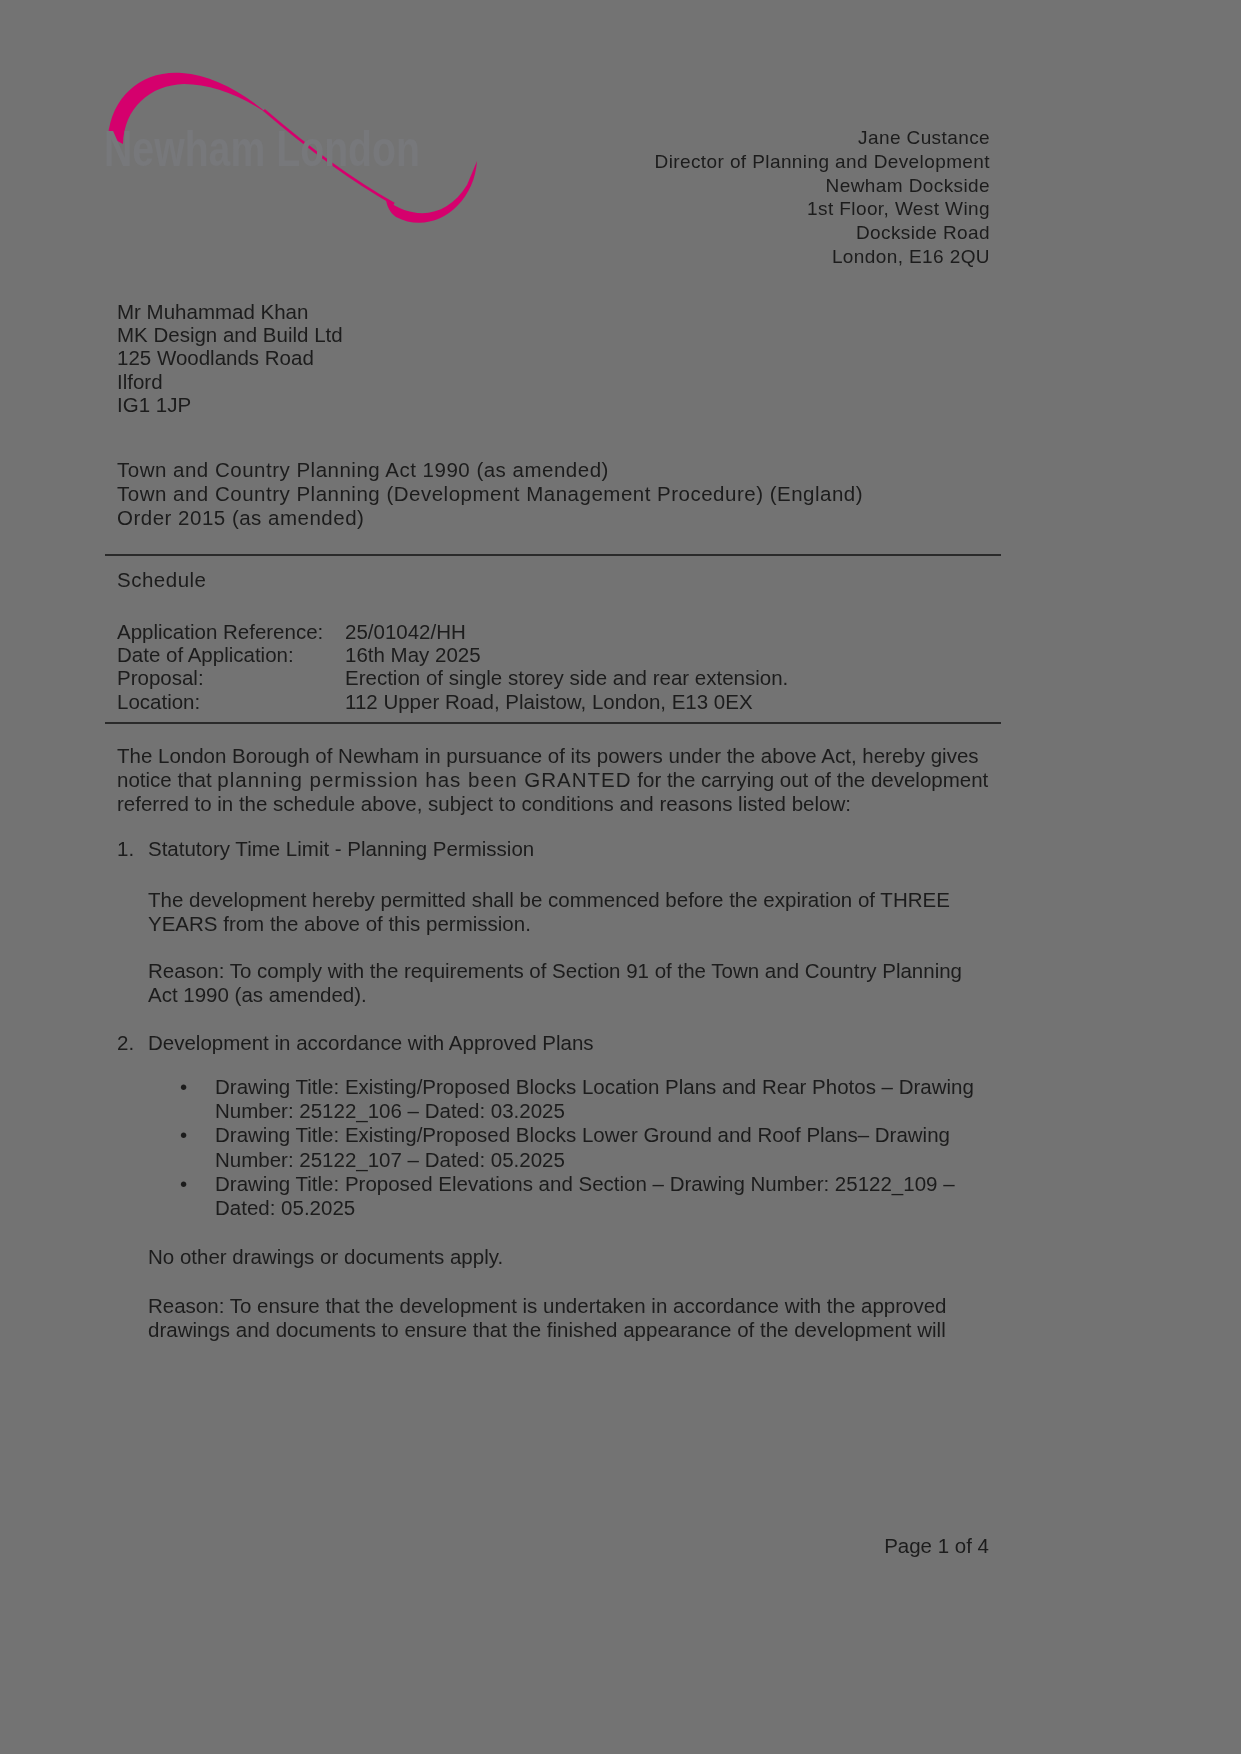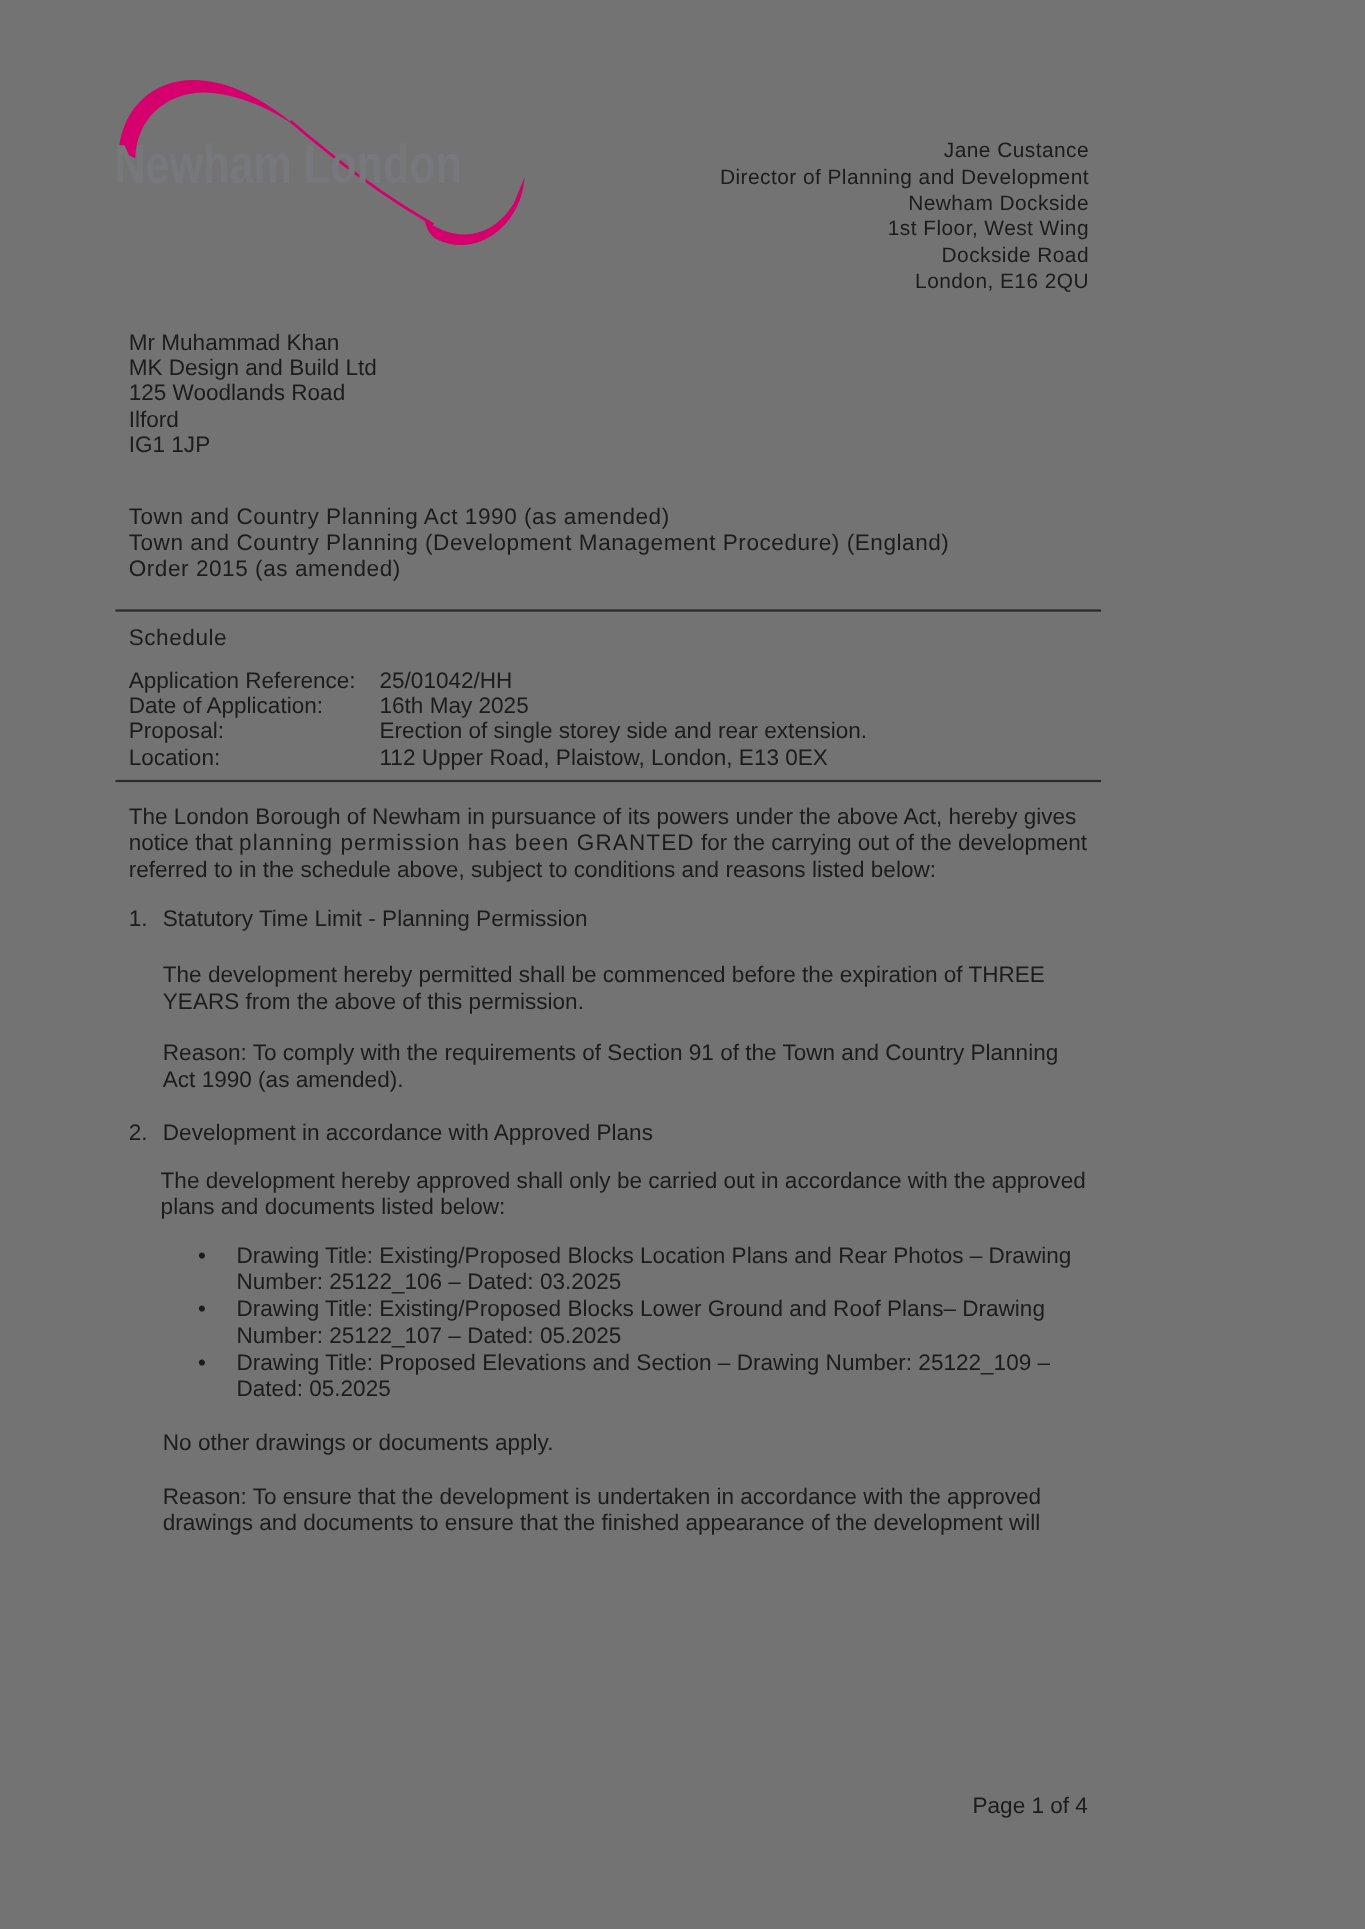--- a/index.html
+++ b/index.html
@@ -20,38 +20,38 @@
     letter-spacing:.4px;color:#1c1c1c;
   }
   
   .content{position:absolute;left:117px;top:300px;width:872px;font-size:20.5px;line-height:23.6px;}
   .recipient div{line-height:23.2px;}
   .legislation{margin-top:42px;letter-spacing:.5px;}
   .legislation div{line-height:24px;}
   .rule{border:none;border-top:2px solid #2a2a2a;margin:24px 0 0 -12px;width:calc(100% + 24px);}
   .rule.r2{margin-top:9px;}
   .schedule-title{margin-top:12px;letter-spacing:.5px;}
-  .schedule-rows{margin-top:15px;}
+  .schedule-rows{margin-top:28px;}
   .schedule-row{display:flex;line-height:23.4px;}
   .schedule-row .lbl{width:228px;flex:0 0 228px;}
   .notice{margin-top:20px;line-height:24px;}
   .notice .emph{letter-spacing:1px;}
   .cond-head{margin-top:20px;display:flex;}
   .cond-head.second{margin-top:24px;}
   .cond-num{width:31px;flex:0 0 31px;}
   .cond-title{text-underline-offset:3px;}
   .cond-para{margin:28px 0 0 31px;line-height:24px;}
   .cond-para.reason{margin-top:23px;}
   .cond-para.intro{margin-top:20px;margin-left:29px;}
   .cond-para.tight{margin-top:25px;}
   .bullets{margin:20px 0 0 63px;padding:0;list-style:none;}
   .bullets li{position:relative;padding-left:35px;line-height:24.2px;}
   .bullets li .marker{position:absolute;left:0;top:0;}
   .footer{
-    position:absolute;top:1630px;right:252px;
+    position:absolute;top:1534px;right:252px;
     font-size:20.5px;color:#1c1c1c;
   }
 </style>
 </head>
 <body>
 
 <div class="page">
 
   <div class="logo">
     <svg width="390" height="178" viewBox="0 0 390 178" xmlns="http://www.w3.org/2000/svg">
@@ -122,21 +122,20 @@
       <span class="cond-num">1.</span>
       <span class="cond-title">Statutory Time Limit - Planning Permission</span>
     </div>
     <p class="cond-para">The development hereby permitted shall be commenced before the expiration of THREE YEARS from the above of this permission.</p>
     <p class="cond-para reason">Reason: To comply with the requirements of Section 91 of the Town and Country Planning Act 1990 (as amended).</p>
 
     <div class="cond-head second">
       <span class="cond-num">2.</span>
       <span class="cond-title">Development in accordance with Approved Plans</span>
     </div>
-    <p class="cond-para intro">The development hereby approved shall only be carried out in accordance with the approved plans and documents listed below:</p>
 
     <ul class="bullets">
       <li>
         <span class="marker">•</span>
         <span>Drawing Title: Existing/Proposed Blocks Location Plans and Rear Photos – Drawing Number: 25122_106 – Dated: 03.2025</span>
       </li>
       <li>
         <span class="marker">•</span>
         <span>Drawing Title: Existing/Proposed Blocks Lower Ground and Roof Plans– Drawing Number: 25122_107 – Dated: 05.2025</span>
       </li>

